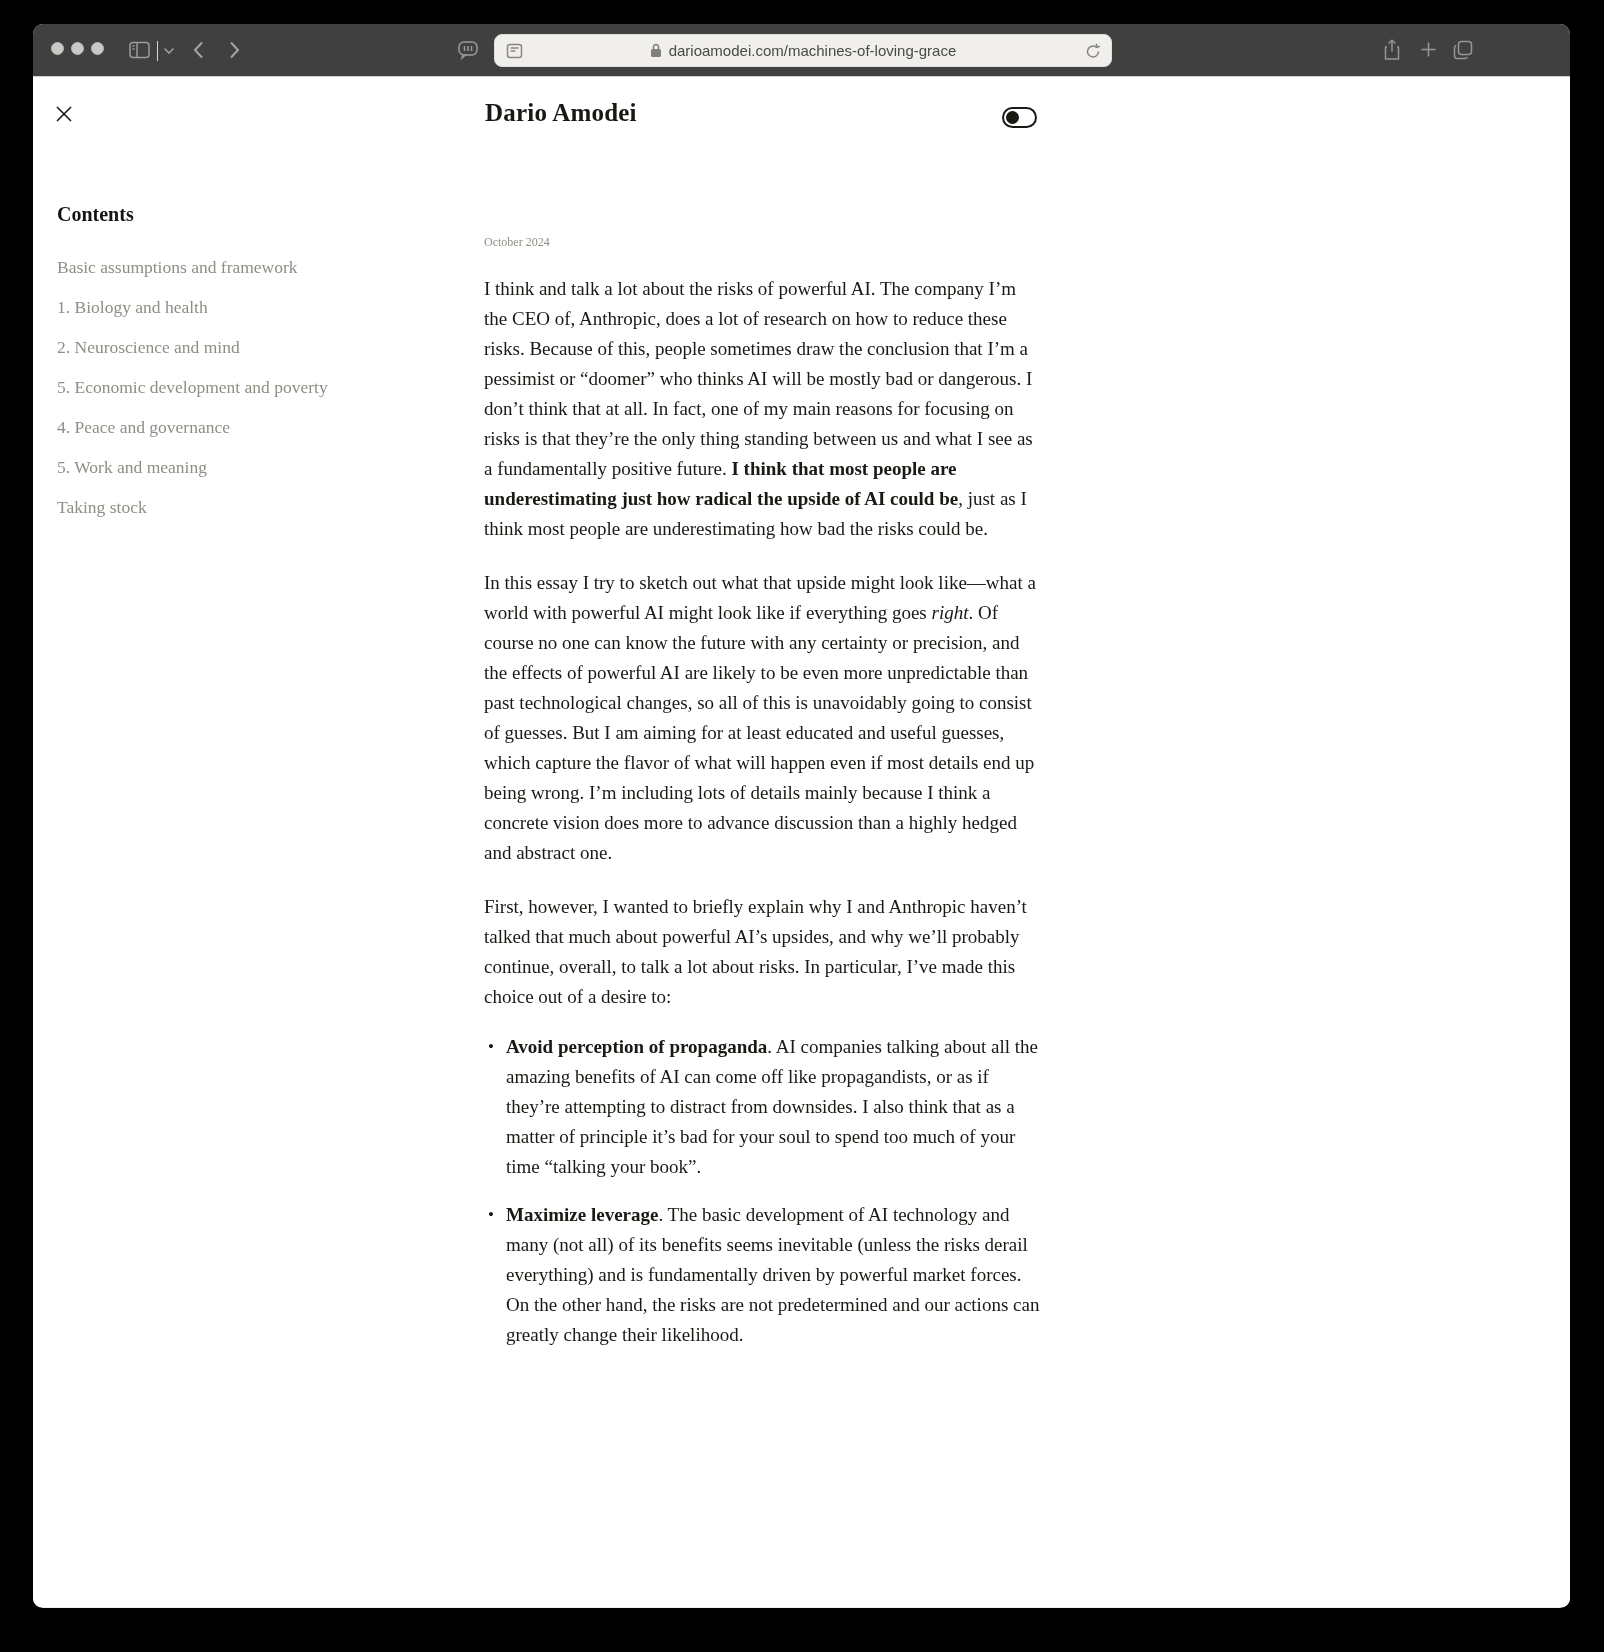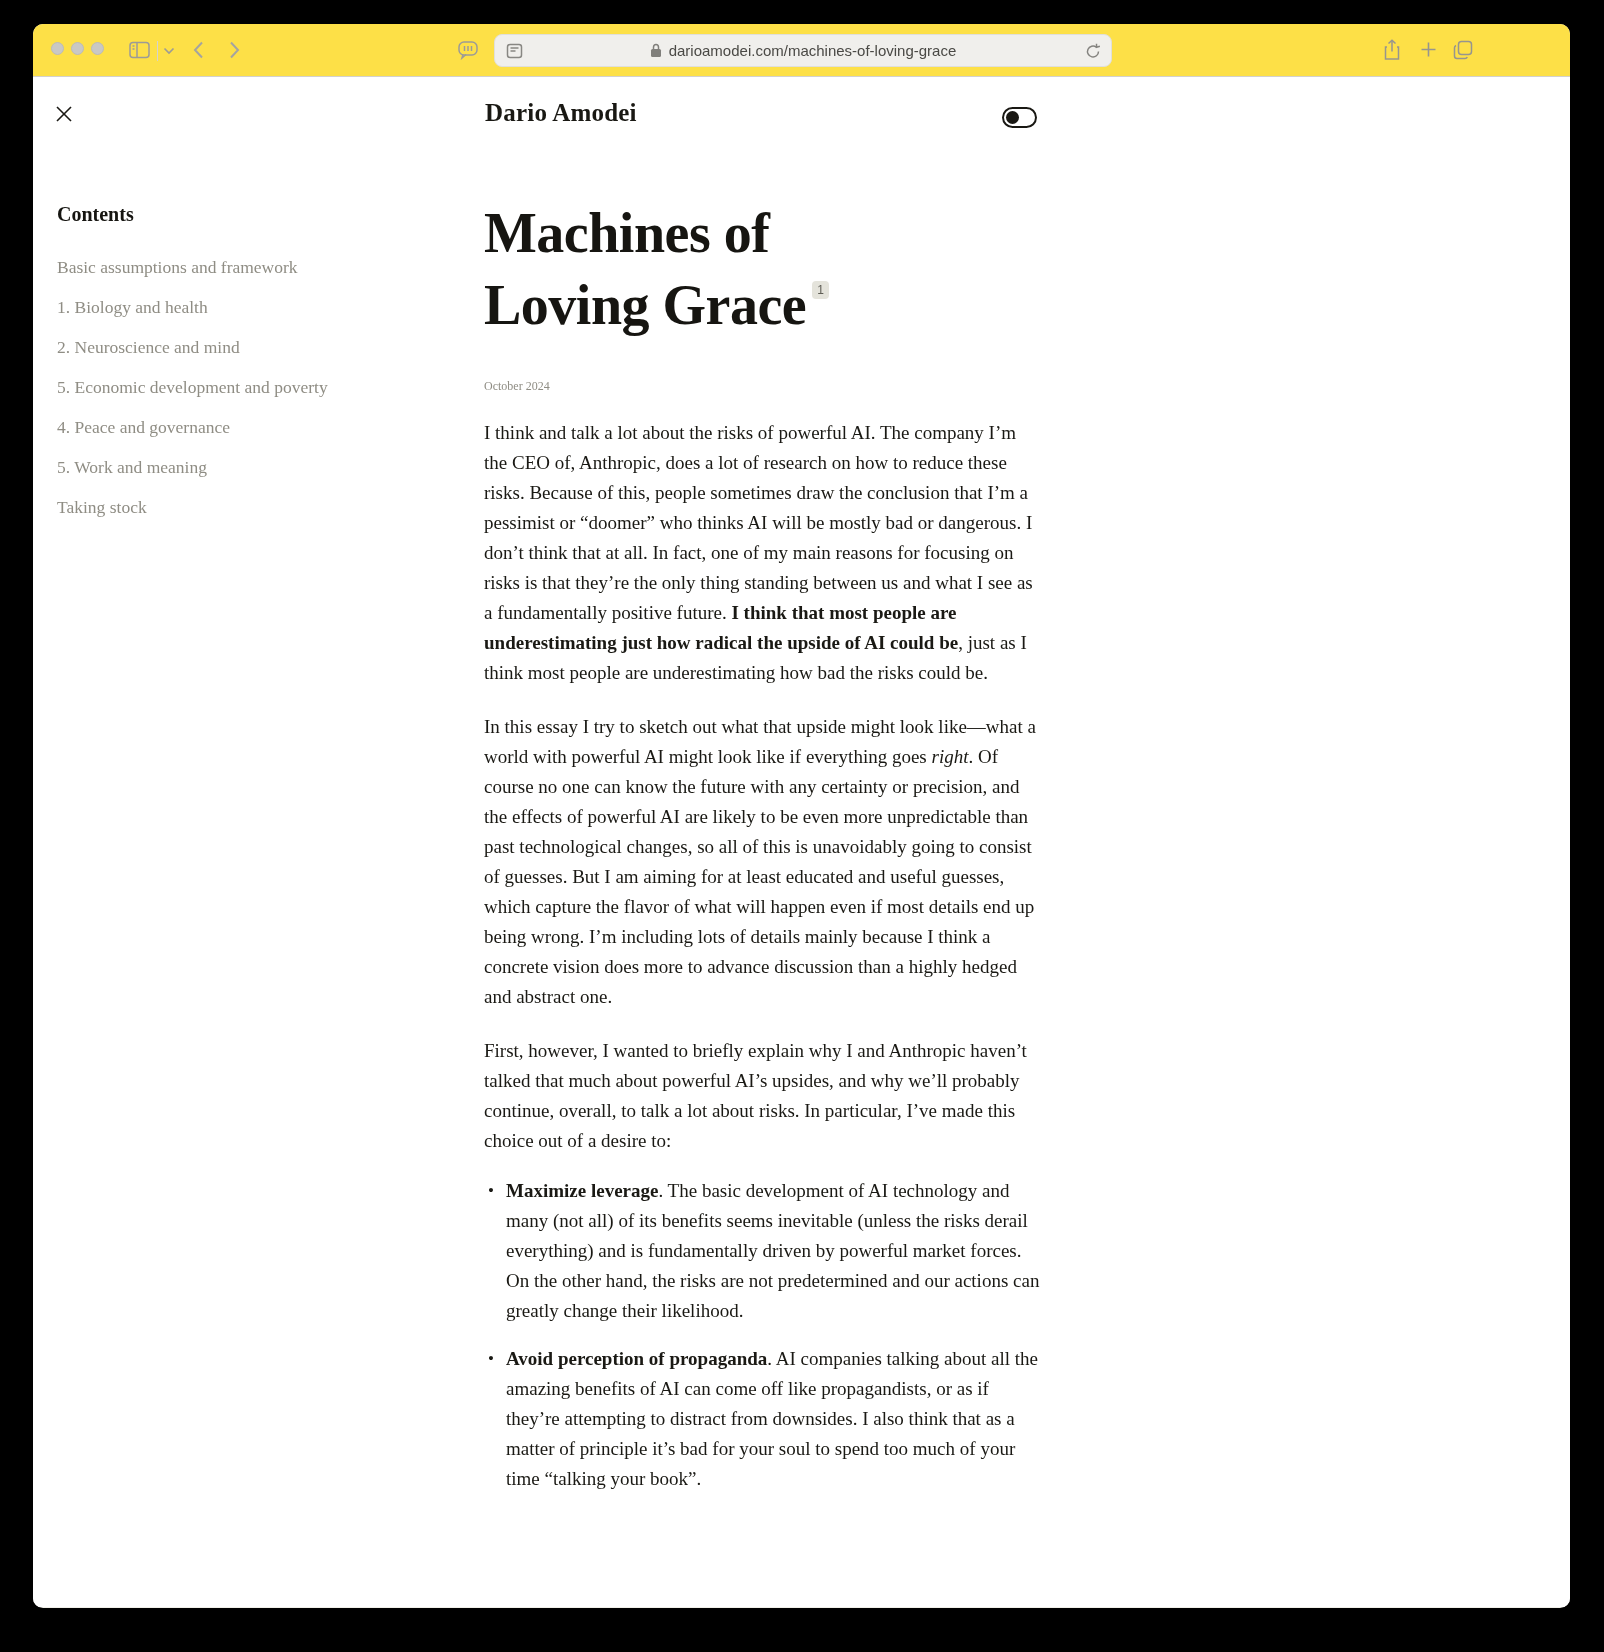--- a/index.html
+++ b/index.html
@@ -7,21 +7,21 @@
   body { font-family:"Liberation Serif", serif; }
 
   .window {
     position:absolute; left:33px; top:24px; width:1537px; height:1584px;
     border-radius:10px; overflow:hidden; background:#F1F0E9;
     box-shadow:0 18px 50px rgba(0,0,0,.55);
   }
 
   
   .toolbar {
-    position:relative; height:53px; background:#fde047;
+    position:relative; height:53px; background:#404040;
     border-bottom:1px solid #D2D1CE;
   }
   .traffic { position:absolute; top:18px; width:13px; height:13px; border-radius:50%;
     background:#C9C8C4; border:1px solid #BCBBB7; }
   .tl1{left:18px;} .tl2{left:38px;} .tl3{left:58px;}
   .tb-icon { position:absolute; color:#9C9B97; }
   .tb-divider { position:absolute; left:124px; top:17px; width:1px; height:20px; background:#D4D3D0; }
 
   .url-field {
     position:absolute; left:461px; top:10px; width:618px; height:33px;
@@ -178,28 +178,27 @@
       <div class="toc-item">Basic assumptions and framework</div>
       <div class="toc-item">1. Biology and health</div>
       <div class="toc-item">2. Neuroscience and mind</div>
       <div class="toc-item">5. Economic development and poverty</div>
       <div class="toc-item">4. Peace and governance</div>
       <div class="toc-item">5. Work and meaning</div>
       <div class="toc-item">Taking stock</div>
     </div>
 
     <div class="article">
-      <h1><span>Machines of</span><br><span>Loving Grace</span><span class="fn-badge">1</span></h1>
 
       <div class="date">October 2024</div>
 
       <p><span>I think and talk a lot about the risks of powerful AI. The company I’m the CEO of, Anthropic, does a lot of research on how to reduce these risks. Because of this, people sometimes draw the conclusion that I’m a pessimist or “doomer” who thinks AI will be mostly bad or dangerous. I don’t think that at all. In fact, one of my main reasons for focusing on risks is that they’re the only thing standing between us and what I see as a fundamentally positive future. </span><span class="seg-bold">I think that most people are underestimating just how radical the upside of AI could be</span><span>, just as I think most people are underestimating how bad the risks could be.</span></p>
       <p><span>In this essay I try to sketch out what that upside might look like—what a world with powerful AI might look like if everything goes </span><span class="seg-italic">right</span><span>. Of course no one can know the future with any certainty or precision, and the effects of powerful AI are likely to be even more unpredictable than past technological changes, so all of this is unavoidably going to consist of guesses. But I am aiming for at least educated and useful guesses, which capture the flavor of what will happen even if most details end up being wrong. I’m including lots of details mainly because I think a concrete vision does more to advance discussion than a highly hedged and abstract one.</span></p>
       <p><span>First, however, I wanted to briefly explain why I and Anthropic haven’t talked that much about powerful AI’s upsides, and why we’ll probably continue, overall, to talk a lot about risks. In particular, I’ve made this choice out of a desire to:</span></p>
 
       <ul>
+        <li><span class="seg-bold">Avoid perception of propaganda</span><span>. AI companies talking about all the amazing benefits of AI can come off like propagandists, or as if they’re attempting to distract from downsides. I also think that as a matter of principle it’s bad for your soul to spend too much of your time “talking your book”.</span></li>
         <li><span class="seg-bold">Maximize leverage</span><span>. The basic development of AI technology and many (not all) of its benefits seems inevitable (unless the risks derail everything) and is fundamentally driven by powerful market forces. On the other hand, the risks are not predetermined and our actions can greatly change their likelihood.</span></li>
-        <li><span class="seg-bold">Avoid perception of propaganda</span><span>. AI companies talking about all the amazing benefits of AI can come off like propagandists, or as if they’re attempting to distract from downsides. I also think that as a matter of principle it’s bad for your soul to spend too much of your time “talking your book”.</span></li>
       </ul>
     </div>
 
   </div>
 </div>
 
 </body></html>

